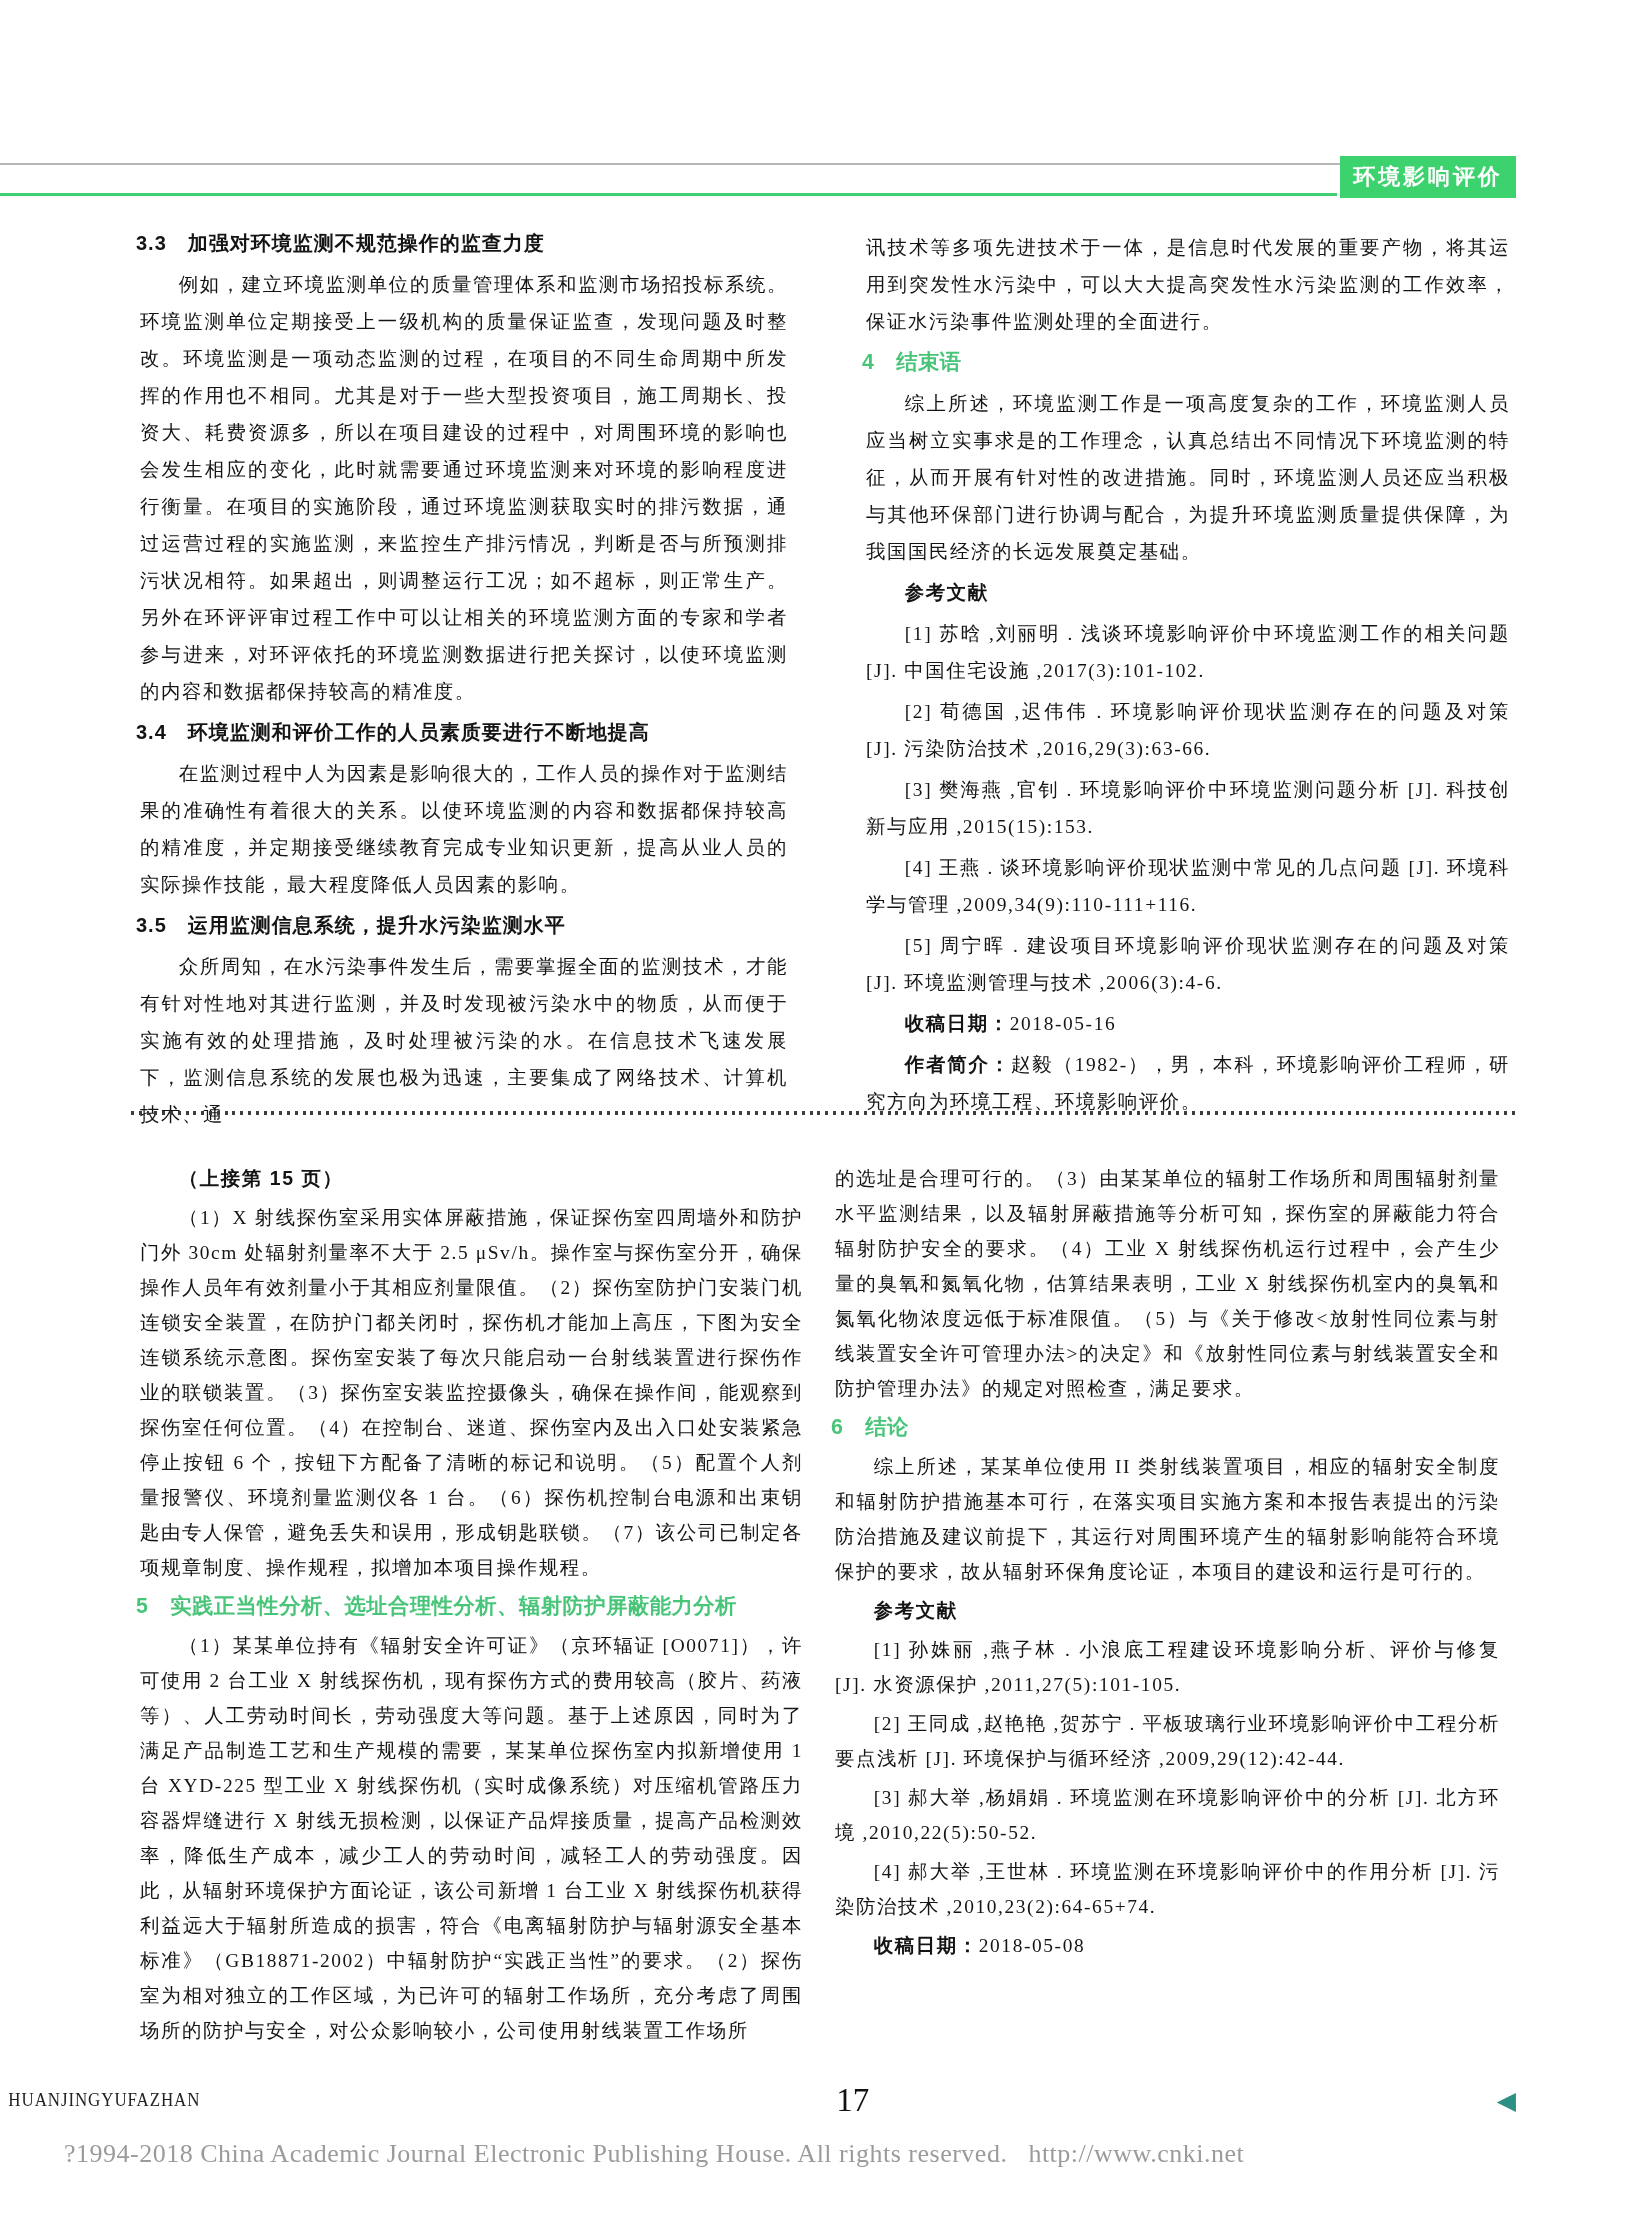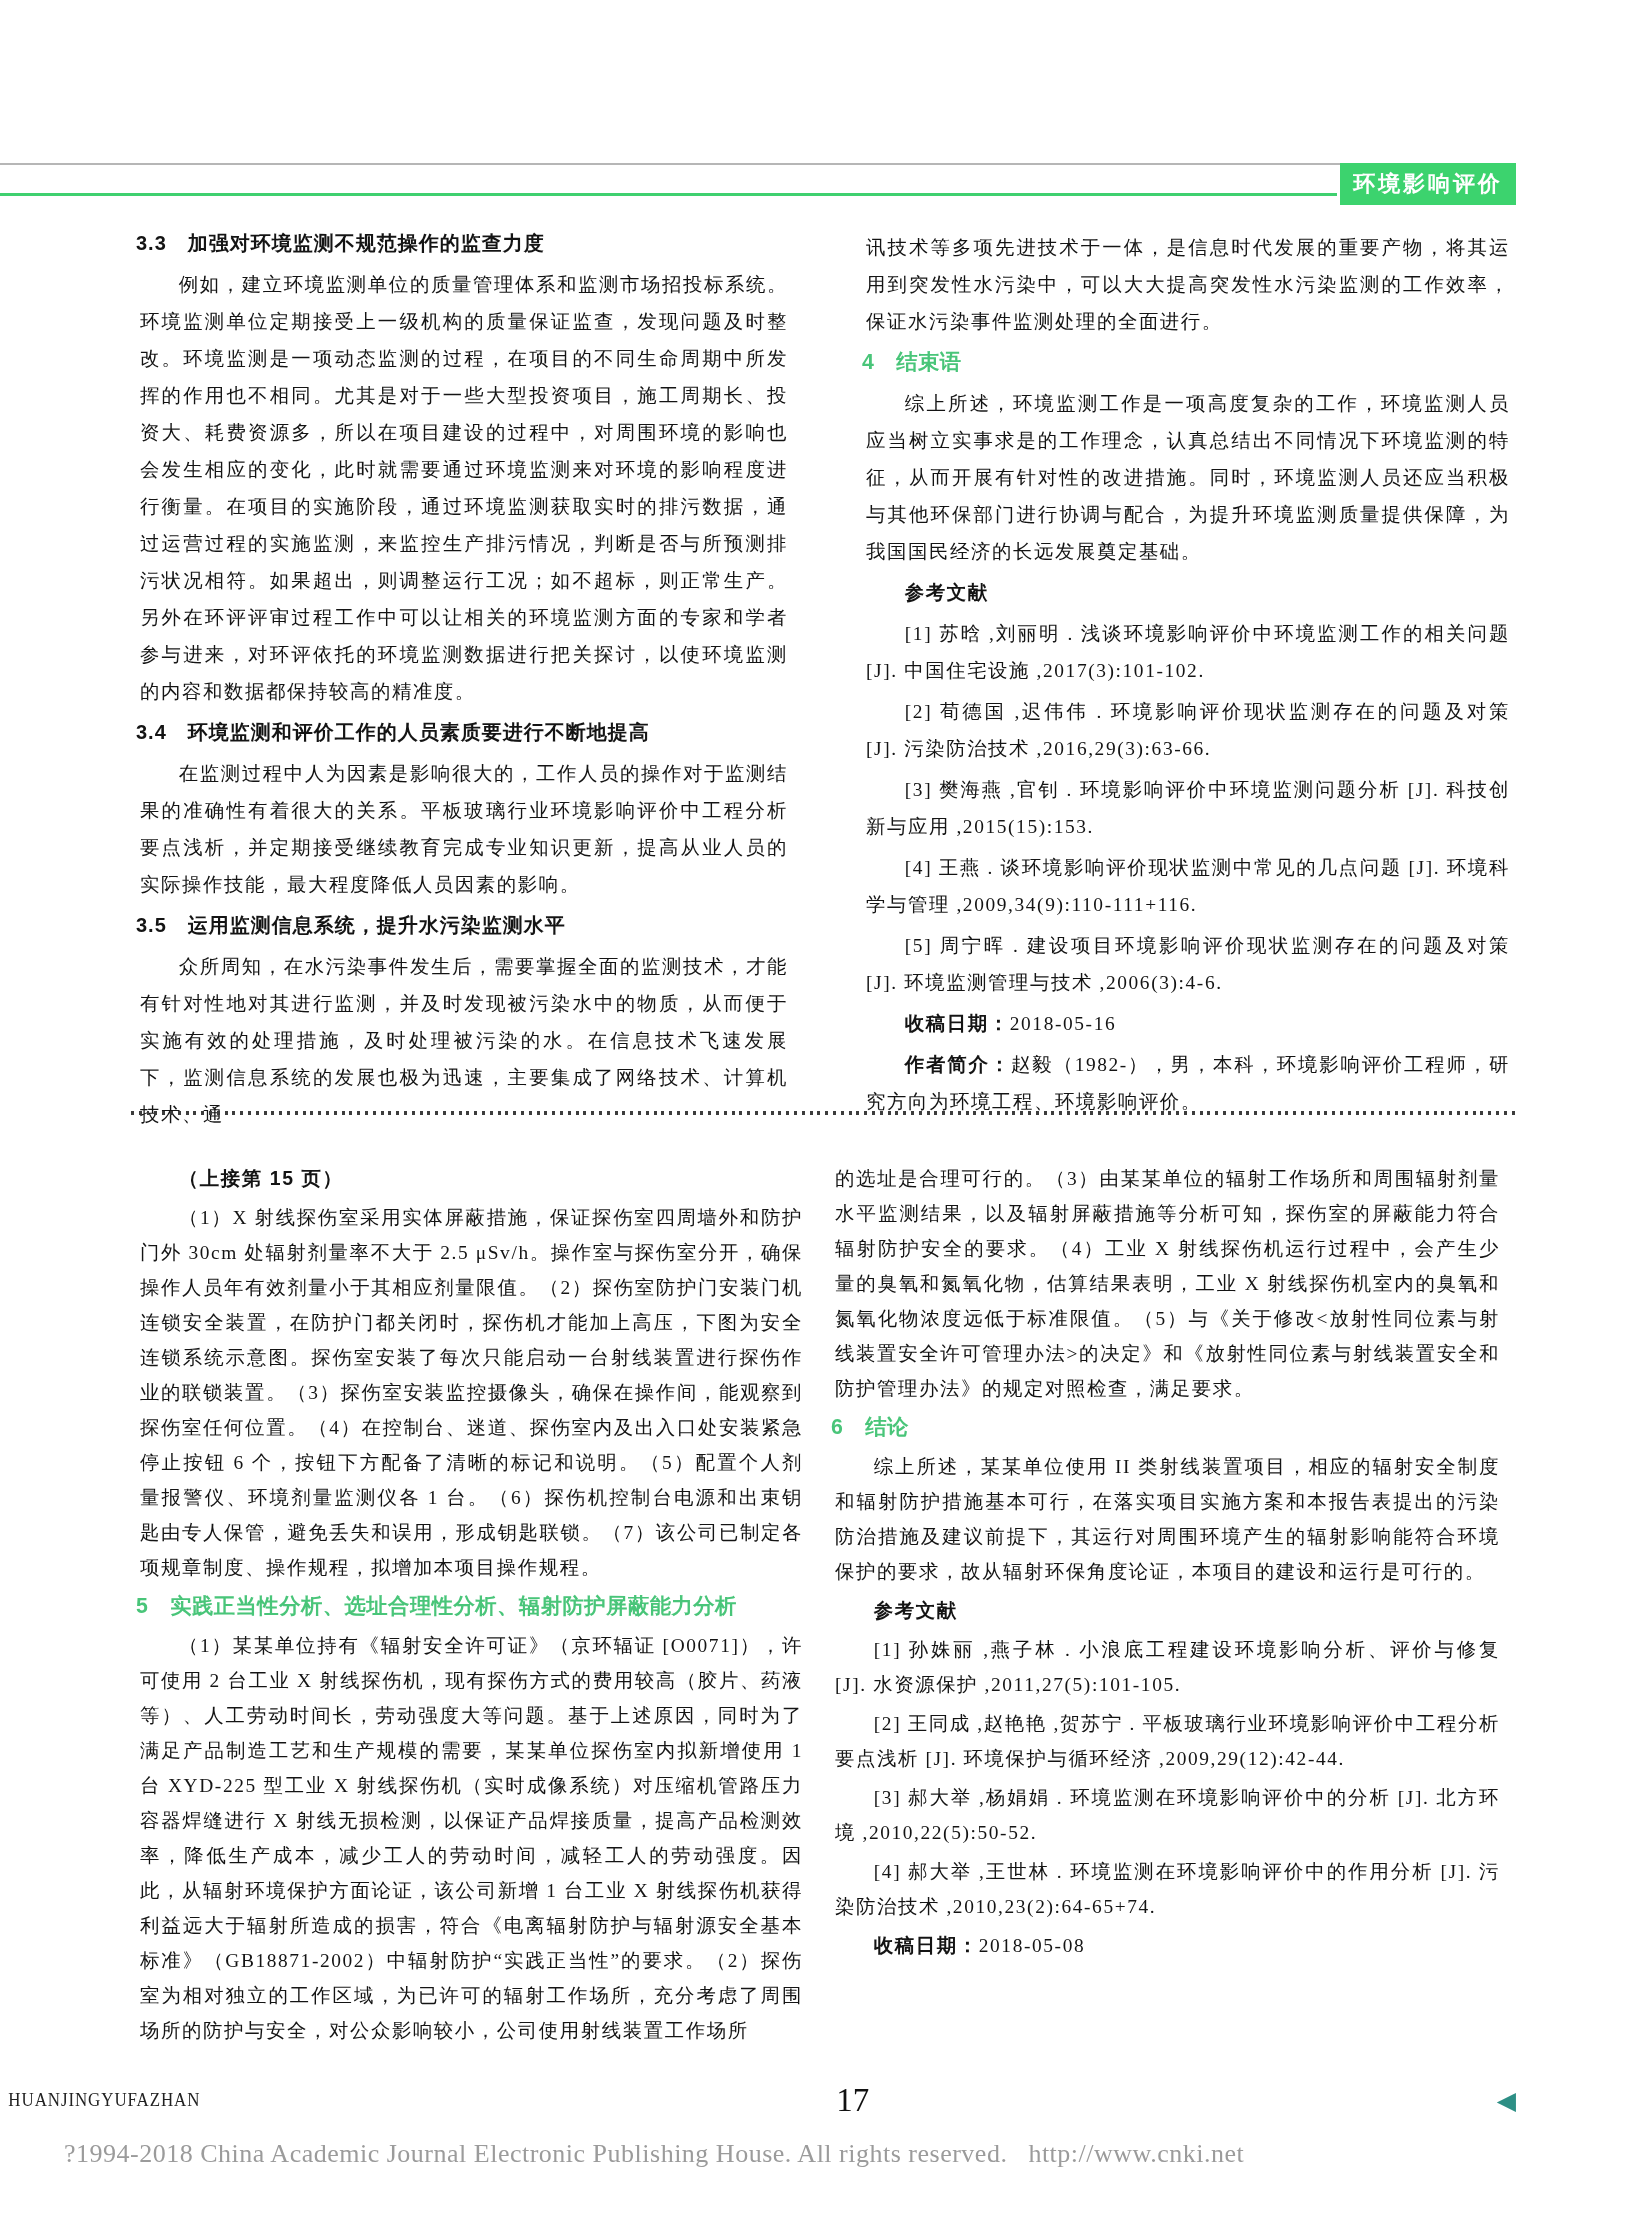--- a/index.html
+++ b/index.html
@@ -10,21 +10,21 @@
     color:#141414;
   }
   
   .rule-gray   { position:absolute; top:163px; left:0; width:1340px; height:1.9px; background:#b6b6b6; }
   .rule-green  { position:absolute; top:193px; left:0; width:1337px; height:2.9px; background:#3fd06f; }
   .category-tag{
     position:absolute; top:156px; left:1340px; width:176px; height:42px;
     background:#3cd36e; color:#ffffff;
     font-family:"Liberation Sans","DejaVu Sans",sans-serif;
     font-weight:bold; font-size:22px; letter-spacing:2.9px;
-    display:flex; align-items:center; justify-content:center;margin-top:7px;
+    display:flex; align-items:center; justify-content:center;
   }
   
   .cols { position:absolute; display:flex; }
   .col  { text-align:justify; }
   .col p { margin:4px; font-size:19.4px; letter-spacing:1.6px; }
   .upper { top:225px; left:136px; width:1378px; gap:70px; }
   .upper .col { line-height:37px; }
   .upper .col.l { width:656px; }
   .upper .col.r { width:652px; }
   .lower { top:1157px; left:136px; width:1380px; gap:24px; }
@@ -73,21 +73,21 @@
 
   <div class="rule-gray"></div>
   <div class="rule-green"></div>
   <div class="category-tag">环境影响评价</div>
 
   <div class="cols upper">
     <div class="col l">
       <h3 class="subhead">3.3　加强对环境监测不规范操作的监查力度</h3>
       <p class="indent">例如，建立环境监测单位的质量管理体系和监测市场招投标系统。环境监测单位定期接受上一级机构的质量保证监查，发现问题及时整改。环境监测是一项动态监测的过程，在项目的不同生命周期中所发挥的作用也不相同。尤其是对于一些大型投资项目，施工周期长、投资大、耗费资源多，所以在项目建设的过程中，对周围环境的影响也会发生相应的变化，此时就需要通过环境监测来对环境的影响程度进行衡量。在项目的实施阶段，通过环境监测获取实时的排污数据，通过运营过程的实施监测，来监控生产排污情况，判断是否与所预测排污状况相符。如果超出，则调整运行工况；如不超标，则正常生产。另外在环评评审过程工作中可以让相关的环境监测方面的专家和学者参与进来，对环评依托的环境监测数据进行把关探讨，以使环境监测的内容和数据都保持较高的精准度。</p>
       <h3 class="subhead">3.4　环境监测和评价工作的人员素质要进行不断地提高</h3>
-      <p class="indent">在监测过程中人为因素是影响很大的，工作人员的操作对于监测结果的准确性有着很大的关系。平板玻璃行业环境影响评价中工程分析要点浅析，并定期接受继续教育完成专业知识更新，提高从业人员的实际操作技能，最大程度降低人员因素的影响。</p>
+      <p class="indent">在监测过程中人为因素是影响很大的，工作人员的操作对于监测结果的准确性有着很大的关系。以使环境监测的内容和数据都保持较高的精准度，并定期接受继续教育完成专业知识更新，提高从业人员的实际操作技能，最大程度降低人员因素的影响。</p>
       <h3 class="subhead">3.5　运用监测信息系统，提升水污染监测水平</h3>
       <p class="indent">众所周知，在水污染事件发生后，需要掌握全面的监测技术，才能有针对性地对其进行监测，并及时发现被污染水中的物质，从而便于实施有效的处理措施，及时处理被污染的水。在信息技术飞速发展下，监测信息系统的发展也极为迅速，主要集成了网络技术、计算机技术、通</p>
     </div>
     <div class="col r">
       <p class="noindent">讯技术等多项先进技术于一体，是信息时代发展的重要产物，将其运用到突发性水污染中，可以大大提高突发性水污染监测的工作效率，保证水污染事件监测处理的全面进行。</p>
       <h2 class="greenhead">4　结束语</h2>
       <p class="indent">综上所述，环境监测工作是一项高度复杂的工作，环境监测人员应当树立实事求是的工作理念，认真总结出不同情况下环境监测的特征，从而开展有针对性的改进措施。同时，环境监测人员还应当积极与其他环保部门进行协调与配合，为提升环境监测质量提供保障，为我国国民经济的长远发展奠定基础。</p>
       <p class="indent"><span class="blab">参考文献</span></p>
       <p class="indent">[1] 苏晗 ,刘丽明 . 浅谈环境影响评价中环境监测工作的相关问题 [J]. 中国住宅设施 ,2017(3):101-102.</p>
       <p class="indent">[2] 荀德国 ,迟伟伟 . 环境影响评价现状监测存在的问题及对策 [J]. 污染防治技术 ,2016,29(3):63-66.</p>

